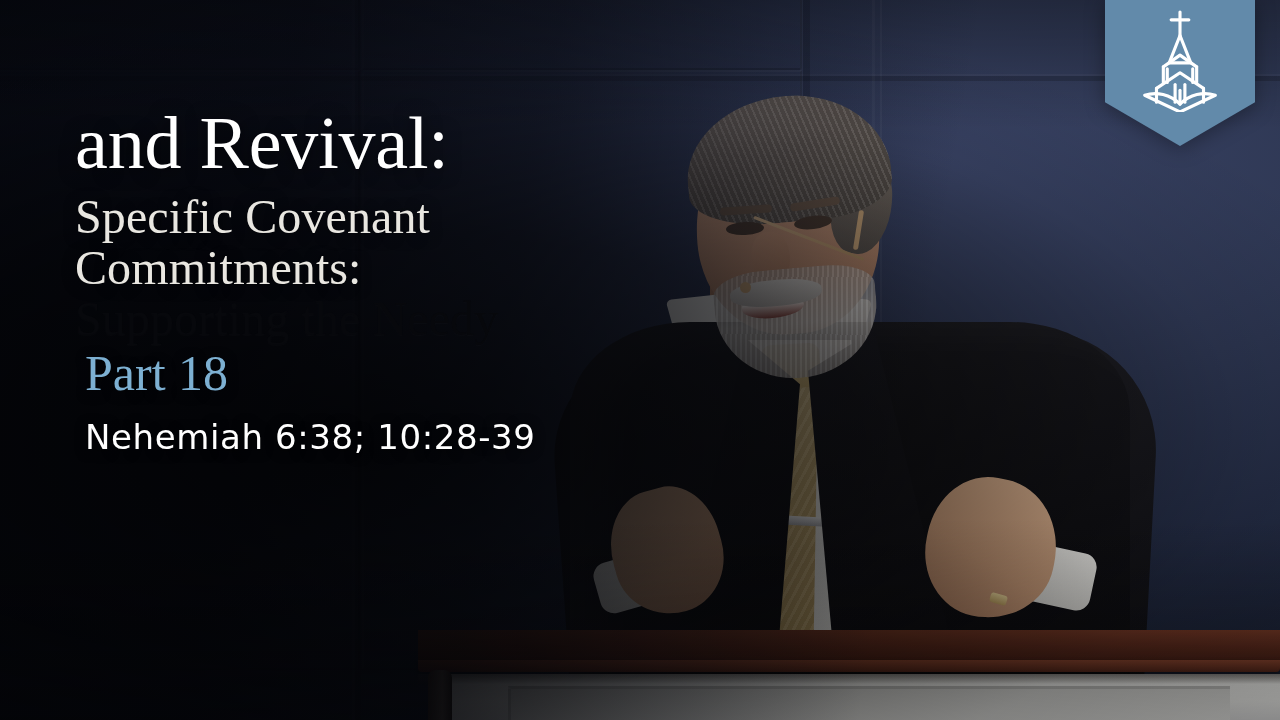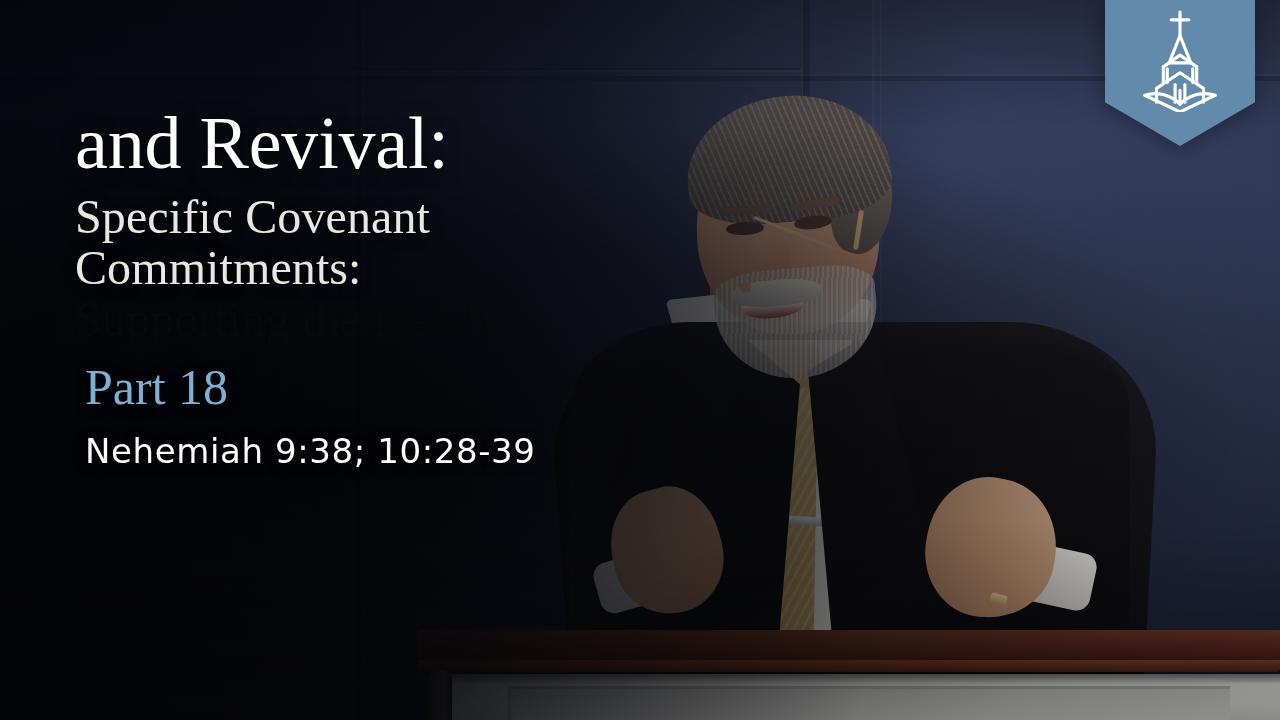--- a/index.html
+++ b/index.html
@@ -279,21 +279,21 @@
   }
   .title-sub2 {
     font-family:"Liberation Serif", serif;
     font-size:48px; line-height:1.06; font-weight:400;
     color:#07080c; letter-spacing:0.1px;
     text-shadow:0 1px 2px rgba(255,255,255,0.025);
   }
   .part-line {
     font-family:"Liberation Serif", serif;
     font-size:50px; line-height:1.0; font-weight:400;
-    color:#7db0d2; margin-top:18px; margin-left:10px;
+    color:#7db0d2; margin-top:4px; margin-left:10px;
     text-shadow:0 2px 12px rgba(0,0,0,0.55);
   }
   .ref-line {
     font-family:"DejaVu Sans", sans-serif;
     font-size:34px; line-height:1.0; font-weight:400;
     color:#ffffff; margin-top:22px; margin-left:10px;
     letter-spacing:0.6px;
     text-shadow:0 2px 12px rgba(0,0,0,0.78);
   }
 
@@ -386,21 +386,21 @@
   <div class="text-block">
     <div class="title-main">
       <div>and Revival:</div>
     </div>
     <div class="title-sub">
       <div>Specific Covenant</div>
       <div>Commitments:</div>
       <div class="title-sub2">Supporting the Needy</div>
     </div>
     <div class="part-line">Part 18</div>
-    <div class="ref-line">Nehemiah 9:38; 10:28-39</div>
+    <div class="ref-line">Nehemiah 6:38; 10:28-39</div>
   </div>
 
   <div class="badge">
     <div class="badge-shape"></div>
     <svg class="badge-icon" viewBox="0 0 100 106">
       <g fill="none" stroke="#ffffff" stroke-width="3.2" stroke-linecap="round" stroke-linejoin="round">
 
         <line x1="50" y1="4" x2="50" y2="30"></line>
         <line x1="41" y1="12" x2="59" y2="12"></line>
 

